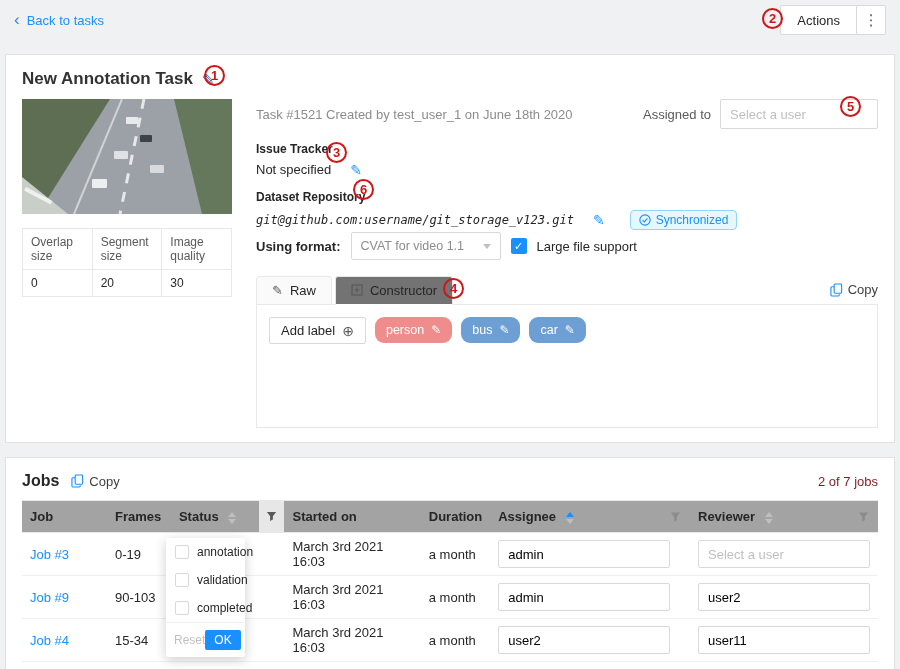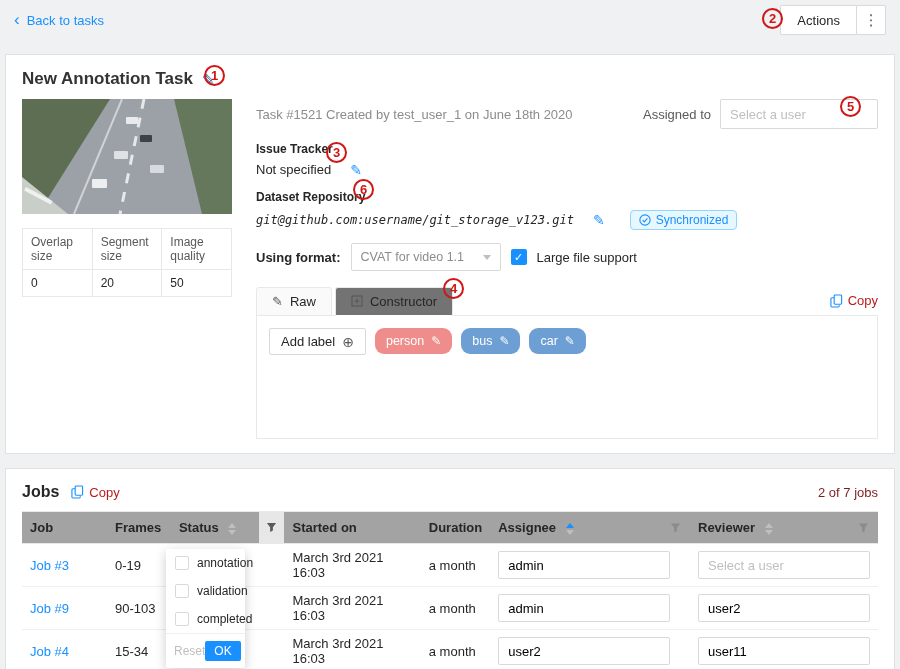--- a/index.html
+++ b/index.html
@@ -33,30 +33,30 @@
   .right-col { flex:1; min-width:0; }
   .meta-row { display:flex; justify-content:space-between; align-items:center; }
   .meta { color:#8c8c8c; font-size:13px; }
   .assign { display:flex; align-items:center; gap:9px; color:#595959; }
   .select-input { height:30px; width:158px; border:1px solid #d9d9d9; border-radius:2px; padding:0 9px; font-size:13px; font-family:inherit; color:#262626; outline:none; }
   .select-input::placeholder { color:#bfbfbf; }
   .block-label { font-weight:700; font-size:12px; margin-top:13px; color:#262626; }
   .value-row { display:flex; align-items:center; gap:19px; margin-top:6px; font-size:13px; }
   .repo-url { font-family:"DejaVu Sans Mono", monospace; font-style:italic; font-size:12px; }
   .badge { display:inline-flex; align-items:center; gap:5px; border:1px solid #91d5ff; background:#e6f7ff; color:#1890ff; font-size:12px; padding:2px 8px; border-radius:4px; margin-left:6px; }
-  .format-row { display:flex; align-items:center; gap:10px; margin-top:13px; }
+  .format-row { display:flex; align-items:center; gap:10px; margin-top:2px; }
   .format-label { font-weight:700; }
   .select-box { display:inline-flex; align-items:center; justify-content:space-between; width:150px; height:28px; border:1px solid #d9d9d9; border-radius:2px; padding:0 9px; color:#8c8c8c; font-size:12.5px; cursor:pointer; background:#fff; }
   .caret-down { width:0; height:0; border-left:4px solid transparent; border-right:4px solid transparent; border-top:5px solid #bfbfbf; }
   .checkbox-on { width:16px; height:16px; background:#1890ff; border-radius:2px; color:#fff; font-size:11px; display:flex; align-items:center; justify-content:center; cursor:pointer; }
   .tabs-row { display:flex; align-items:flex-end; margin-top:16px; }
   .tab { display:flex; align-items:center; gap:7px; padding:6px 15px; border:1px solid #e8e8e8; background:#fafafa; font-size:13px; border-radius:3px 3px 0 0; margin-right:3px; margin-bottom:-1px; position:relative; z-index:2; cursor:pointer; color:#262626; }
   .tab.active { background:#737373; border-bottom-color:#fff; }
   .tab-icon { color:#595959; font-size:13px; line-height:1; }
-  .copy-link { margin-left:auto; color:#b91c1c; display:flex; gap:5px; align-items:center; margin-bottom:7px; cursor:pointer; }
+  .copy-link { margin-left:auto; color:#404040; display:flex; gap:5px; align-items:center; margin-bottom:7px; cursor:pointer; }
   .tab-content { border:1px solid #e8e8e8; padding:12px; height:124px; display:flex; align-items:flex-start; gap:9px; }
   .add-label-btn { display:inline-flex; align-items:center; gap:7px; border:1px solid #d9d9d9; background:#fff; border-radius:2px; padding:5px 11px; font-size:13px; cursor:pointer; font-family:inherit; color:#262626; }
   .plus-ic { color:#595959; font-size:14px; line-height:1; }
   .pill { display:inline-flex; align-items:center; gap:7px; color:#fff; font-size:12.5px; padding:6px 11px; border-radius:9px; cursor:pointer; }
   .pill .edit-ic { color:#fff; font-size:12px; }
   
   .jobs-card { position:relative; padding-bottom:0; }
   .jobs-head { display:flex; align-items:center; gap:12px; }
   .jobs-title { font-size:16px; font-weight:700; }
   .jobs-count { margin-left:auto; color:#7f1d1d; }
@@ -132,21 +132,21 @@
         <table class="params">
           <tbody>
               <tr>
             <th>Overlap size</th>
             <th>Segment size</th>
             <th>Image quality</th>
           </tr>
           <tr>
             <td>0</td>
             <td>20</td>
-            <td>50</td>
+            <td>30</td>
           </tr>
         </tbody>
           </table>
       </div>
 
       <div class="right-col">
         <div class="meta-row">
           <span class="meta">Task #1521 Created by test_user_1 on June 18th 2020</span>
           <span class="assign">
             <span>Assigned to</span>

